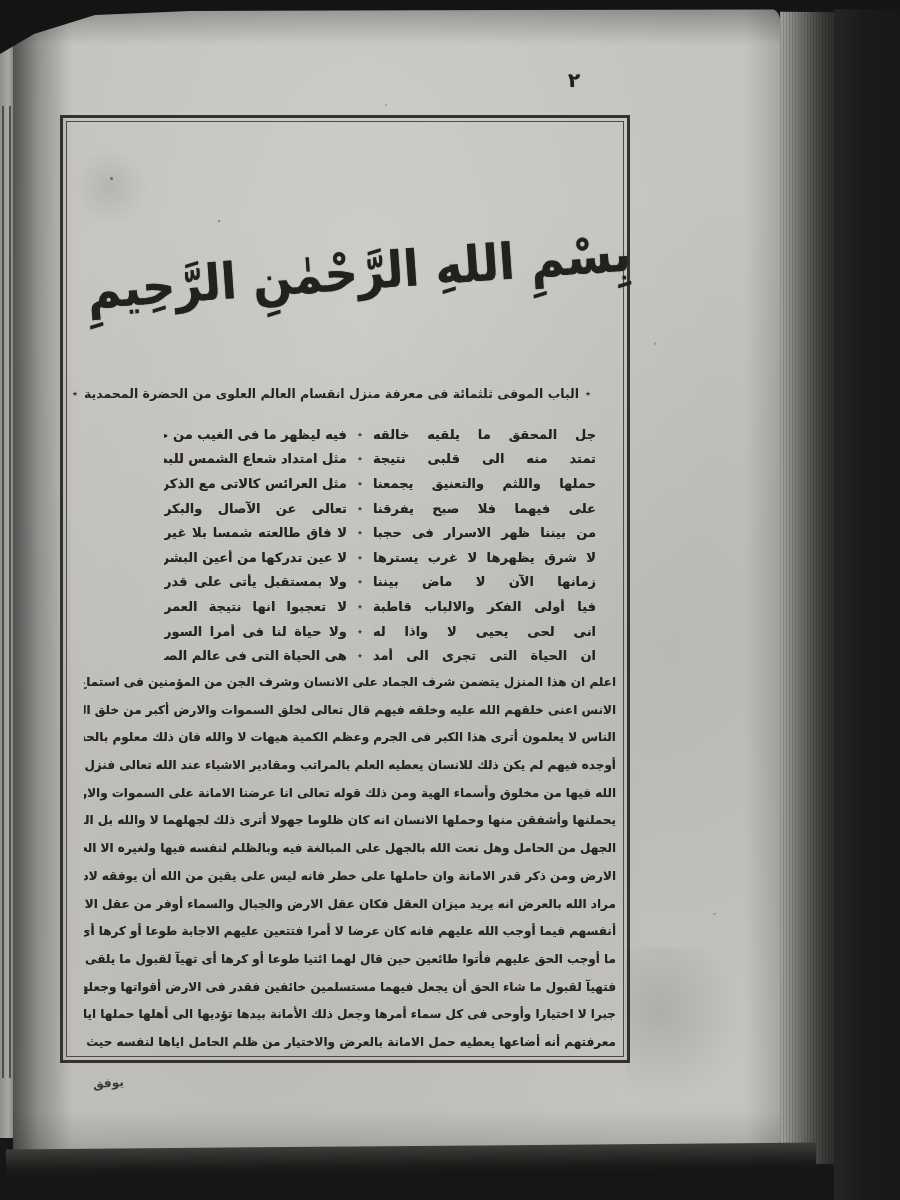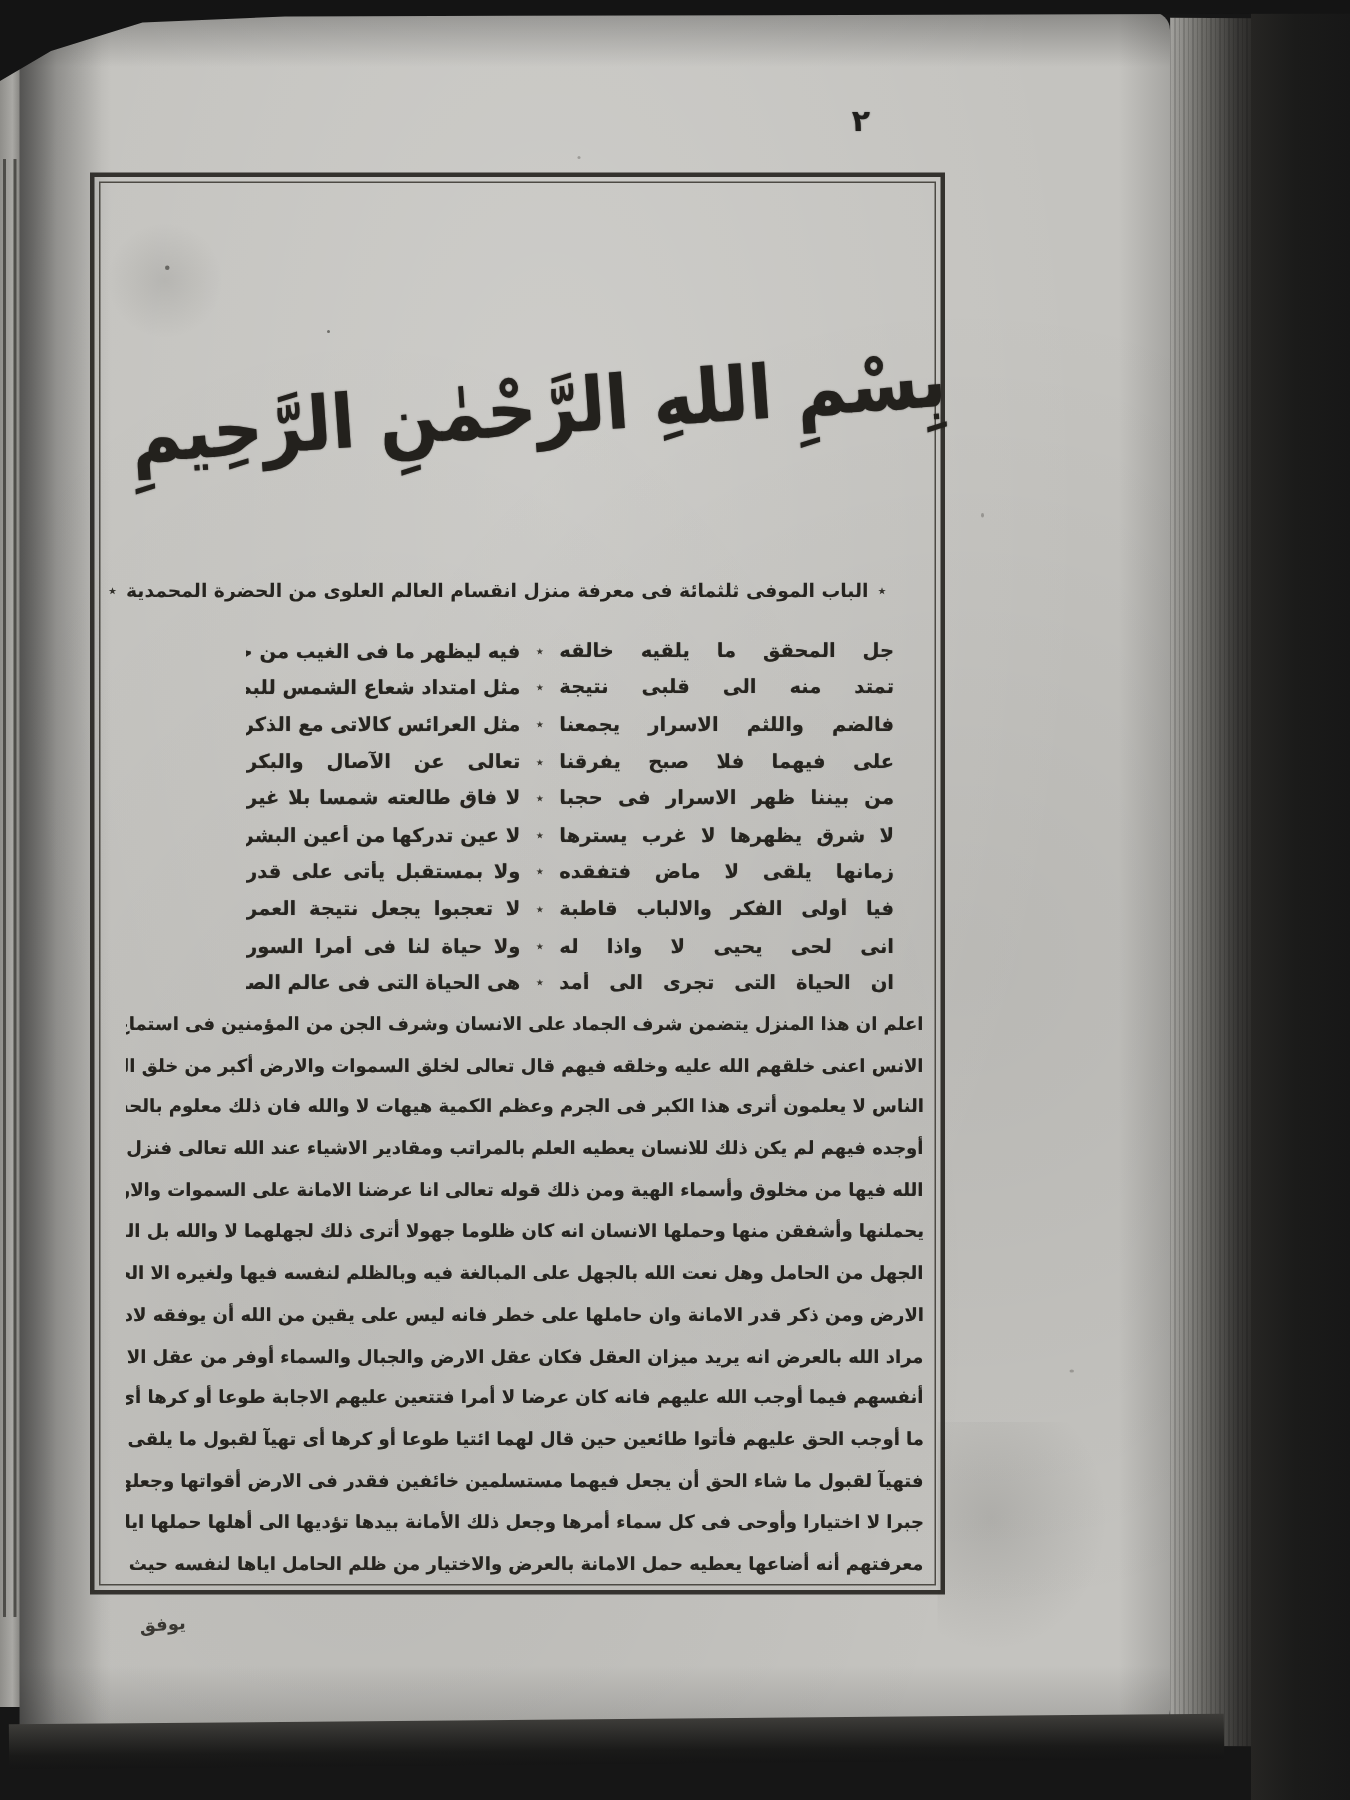--- a/index.html
+++ b/index.html
@@ -158,21 +158,21 @@
             <span class="hemi">فيه ليظهر ما فى الغيب من خبر</span>
           </div>
 
           <div class="verse-line">
             <span class="hemi">تمتد منه الى قلبى نتيجة</span>
             <span class="vsep">٭</span>
             <span class="hemi">مثل امتداد شعاع الشمس للبصر</span>
           </div>
 
           <div class="verse-line">
-            <span class="hemi">فالضم واللثم الاسرار يجمعنا</span>
+            <span class="hemi">حملها واللثم والتعنيق يجمعنا</span>
             <span class="vsep">٭</span>
             <span class="hemi">مثل العرائس كالاتى مع الذكر</span>
           </div>
 
           <div class="verse-line">
             <span class="hemi">على فيهما فلا صبح يفرقنا</span>
             <span class="vsep">٭</span>
             <span class="hemi">تعالى عن الآصال والبكر</span>
           </div>
 
@@ -182,29 +182,29 @@
             <span class="hemi">لا فاق طالعته شمسا بلا غير</span>
           </div>
 
           <div class="verse-line">
             <span class="hemi">لا شرق يظهرها لا غرب يسترها</span>
             <span class="vsep">٭</span>
             <span class="hemi">لا عين تدركها من أعين البشر</span>
           </div>
 
           <div class="verse-line">
-            <span class="hemi">زمانها يلقى لا ماض فتفقده</span>
+            <span class="hemi">زمانها الآن لا ماض بيننا</span>
             <span class="vsep">٭</span>
             <span class="hemi">ولا بمستقبل يأتى على قدر</span>
           </div>
 
           <div class="verse-line">
             <span class="hemi">فيا أولى الفكر والالباب قاطبة</span>
             <span class="vsep">٭</span>
-            <span class="hemi">لا تعجبوا يجعل نتيجة العمر</span>
+            <span class="hemi">لا تعجبوا انها نتيجة العمر</span>
           </div>
 
           <div class="verse-line">
             <span class="hemi">انى لحى يحيى لا واذا له</span>
             <span class="vsep">٭</span>
             <span class="hemi">ولا حياة لنا فى أمرا السور</span>
           </div>
 
           <div class="verse-line">
             <span class="hemi">ان الحياة التى تجرى الى أمد</span>

